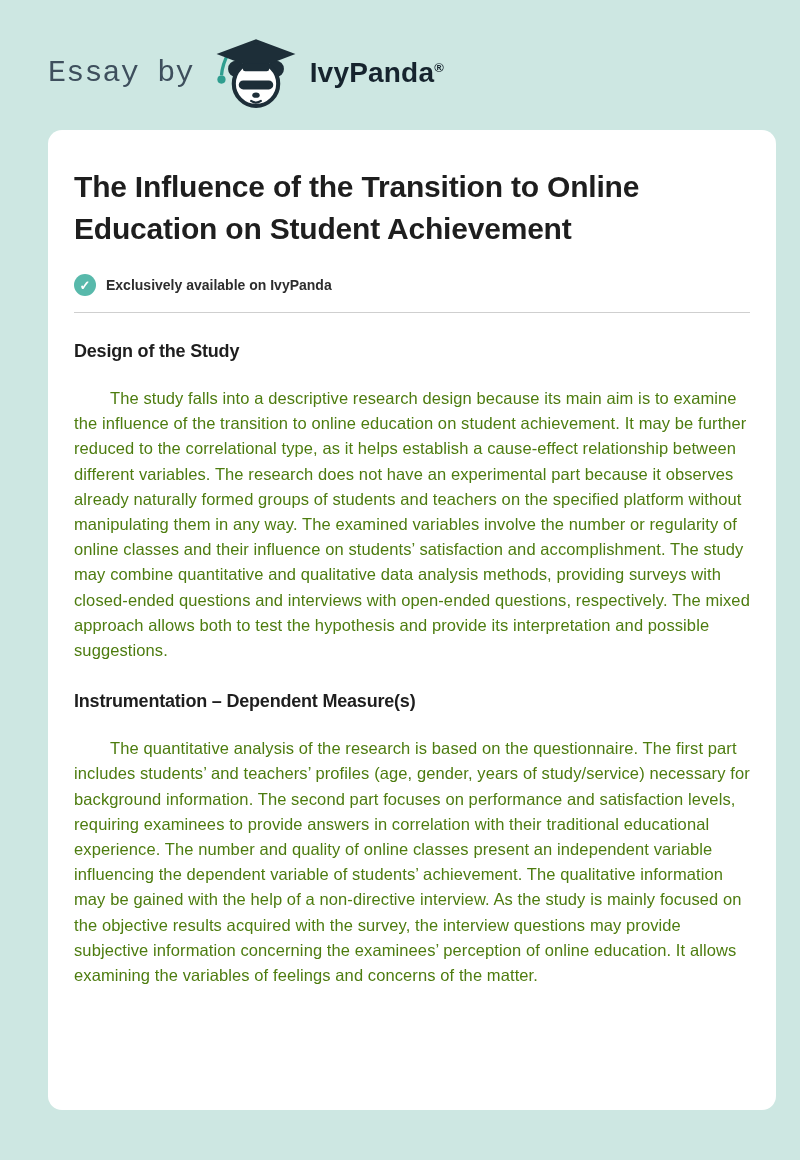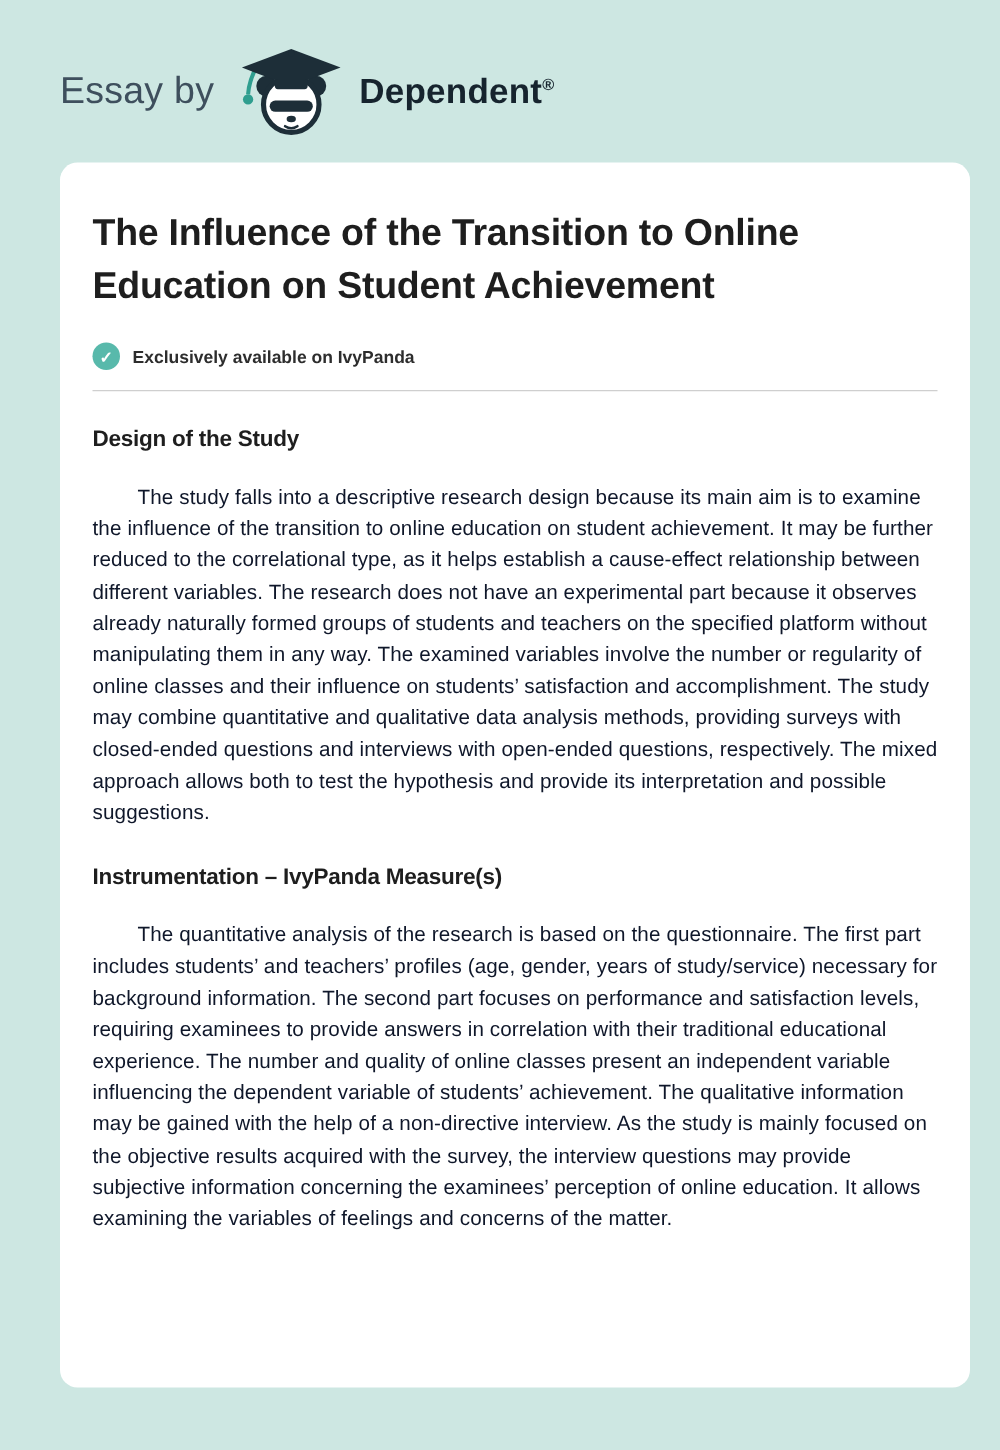--- a/index.html
+++ b/index.html
@@ -15,20 +15,21 @@
     display: flex;
     align-items: center;
     padding: 28px 0 0 48px;
     height: 118px;
   }
   .essay-by {
     font-size: 30px;
     color: #3e4f5d;
     letter-spacing: 0.2px;
     margin-right: 16px;
+    font-family: Liberation Mono, monospace;
   }
   .logo-mark { display: inline-flex; align-items: center; margin-right: 8px; }
   .brand {
     font-size: 28px;
     font-weight: bold;
     color: #16242e;
     letter-spacing: 0.2px;
   }
   .brand sup { font-size: 13px; font-weight: bold; }
   .card {
@@ -78,21 +79,21 @@
   .section-heading {
     font-size: 18px;
     font-weight: bold;
     color: #1e1e1e;
     margin: 28px 0 24px 0;
     letter-spacing: -0.2px;
   }
   .section-body {
     font-size: 16.5px;
     line-height: 25.2px;
-    color: #0f172a;
+    color: #4d7c0f;
     text-indent: 36px;
     margin: 0 0 8px 0;
     letter-spacing: 0.1px;
   }
 </style>
 </head>
 <body>
 
 <div>
 
@@ -114,39 +115,39 @@
         <rect x="39" y="33" width="32" height="10" rx="3" fill="#1d2e38"></rect>
         <circle cx="55" cy="8" r="3" fill="#1d2e38"></circle>
 
         <rect x="34" y="54" width="42" height="11" rx="5.5" fill="#1d2e38"></rect>
 
         <ellipse cx="55" cy="72" rx="4.5" ry="3.2" fill="#1d2e38"></ellipse>
         <path d="M49 79 Q55 83 61 79" stroke="#1d2e38" stroke-width="2.5" fill="none" stroke-linecap="round"></path>
       </svg>
     </span>
 
-    <span class="brand"><span>Dependent</span><sup>®</sup></span>
+    <span class="brand"><span>IvyPanda</span><sup>®</sup></span>
   </header>
 
   <main class="card">
 
     <h1 class="essay-title">The Influence of the Transition to Online Education on Student Achievement</h1>
 
     <div class="badge-row">
       <span class="check-circle">✓</span>
       <span class="badge-text">Exclusively available on IvyPanda</span>
     </div>
 
     <hr class="divider">
 
     <section>
       <h2 class="section-heading">Design of the Study</h2>
       <p class="section-body">The study falls into a descriptive research design because its main aim is to examine the influence of the transition to online education on student achievement. It may be further reduced to the correlational type, as it helps establish a cause-effect relationship between different variables. The research does not have an experimental part because it observes already naturally formed groups of students and teachers on the specified platform without manipulating them in any way. The examined variables involve the number or regularity of online classes and their influence on students’ satisfaction and accomplishment. The study may combine quantitative and qualitative data analysis methods, providing surveys with closed-ended questions and interviews with open-ended questions, respectively. The mixed approach allows both to test the hypothesis and provide its interpretation and possible suggestions.</p>
     </section>
 
     <section>
-      <h2 class="section-heading">Instrumentation – IvyPanda Measure(s)</h2>
+      <h2 class="section-heading">Instrumentation – Dependent Measure(s)</h2>
       <p class="section-body">The quantitative analysis of the research is based on the questionnaire. The first part includes students’ and teachers’ profiles (age, gender, years of study/service) necessary for background information. The second part focuses on performance and satisfaction levels, requiring examinees to provide answers in correlation with their traditional educational experience. The number and quality of online classes present an independent variable influencing the dependent variable of students’ achievement. The qualitative information may be gained with the help of a non-directive interview. As the study is mainly focused on the objective results acquired with the survey, the interview questions may provide subjective information concerning the examinees’ perception of online education. It allows examining the variables of feelings and concerns of the matter.</p>
     </section>
 
   </main>
 
 </div>
 
 </body></html>

